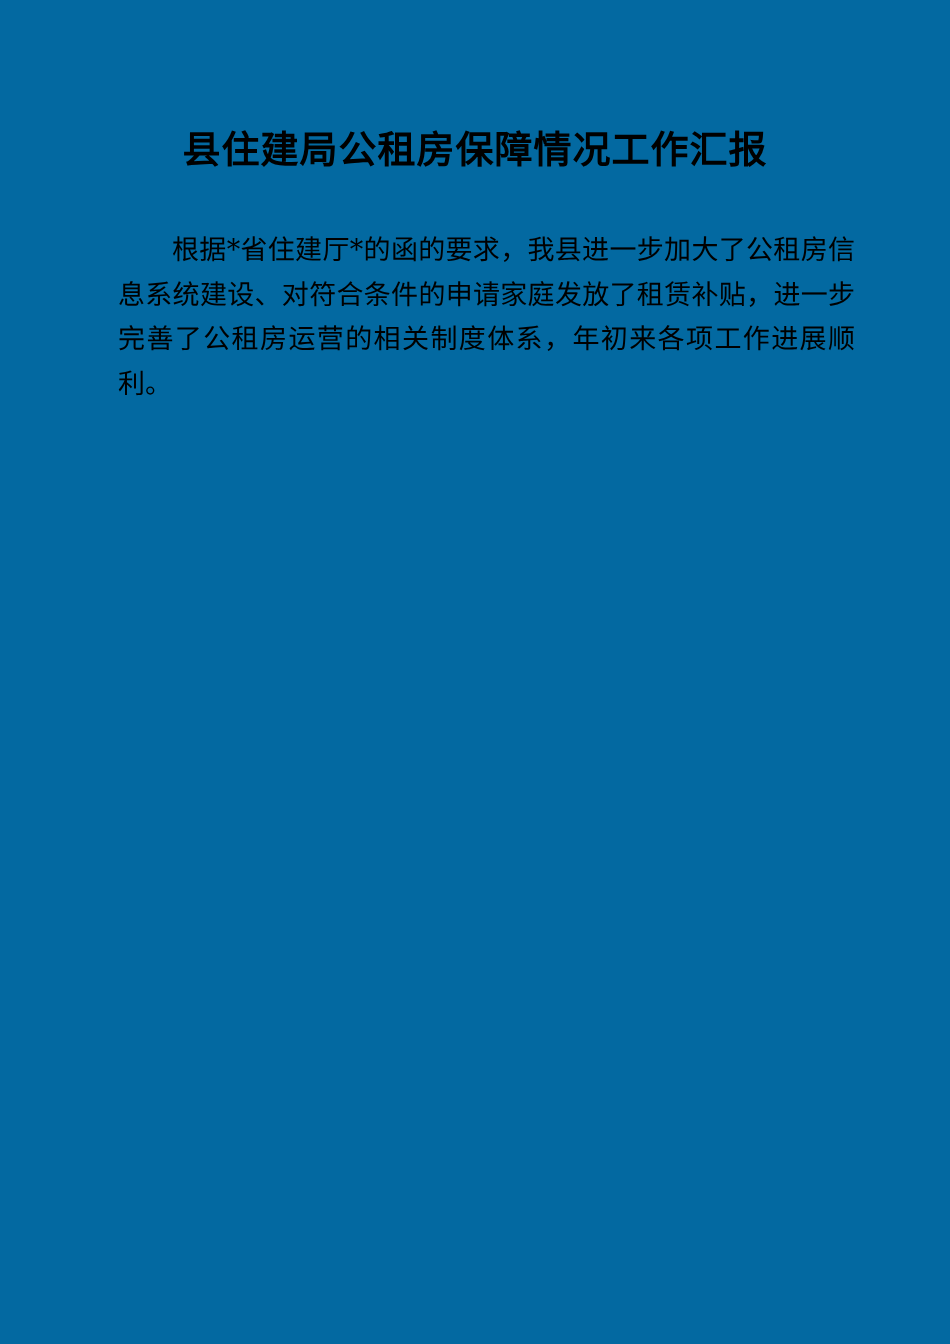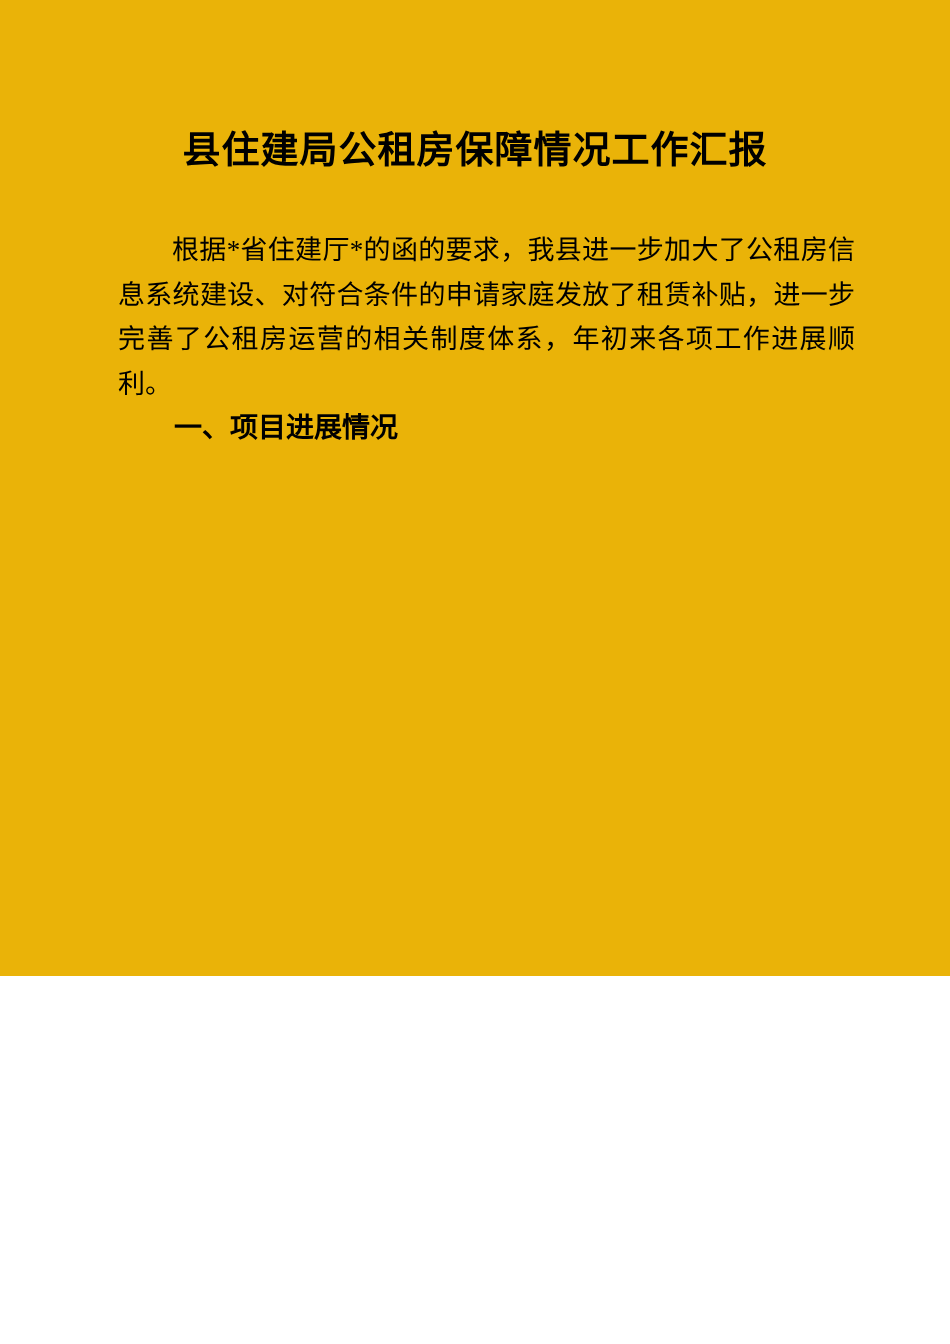--- a/index.html
+++ b/index.html
@@ -3,22 +3,22 @@
 <meta charset="utf-8">
 <style>
   html, body {
     margin: 0;
     padding: 0;
     background: #ffffff;
   }
   .page {
     position: relative;
     width: 950px;
-    height: 976px;
-    background: #eab308;
+    height: 1344px;
+    background: #0369a1;
     overflow: hidden;
     color: #000000;
     font-family: "DejaVu Serif", serif;
   }
   .doc-title {
     position: absolute;
     top: 124px;
     left: 0;
     width: 100%;
     margin: 0;
@@ -37,39 +37,37 @@
     font-size: 27px;
     line-height: 44.5px;
     text-align: justify;
     text-justify: inter-ideograph;
     font-family: "DejaVu Serif", "Liberation Serif", serif;
   }
   .para {
     margin: 0;
     padding: 0;
     text-indent: 2em;
-    font-family: Liberation Serif, serif;
   }
   .section-heading {
     margin: 0;
     padding: 0;
     text-indent: 2em;
     font-size: 28px;
     line-height: 44.5px;
     font-weight: 700;
     font-family: "DejaVu Sans", "Liberation Sans", sans-serif;
   }
 </style>
 </head>
 <body>
 
 <div class="page">
   <h1 class="doc-title">县住建局公租房保障情况工作汇报</h1>
 
   <div class="doc-content">
     <p class="para">根据*省住建厅*的函的要求，我县进一步加大了公租房信息系统建设、对符合条件的申请家庭发放了租赁补贴，进一步完善了公租房运营的相关制度体系，年初来各项工作进展顺利。</p>
 
-    <h2 class="section-heading">一、项目进展情况</h2>
 
 
 
   </div>
 </div>
 
 </body></html>

